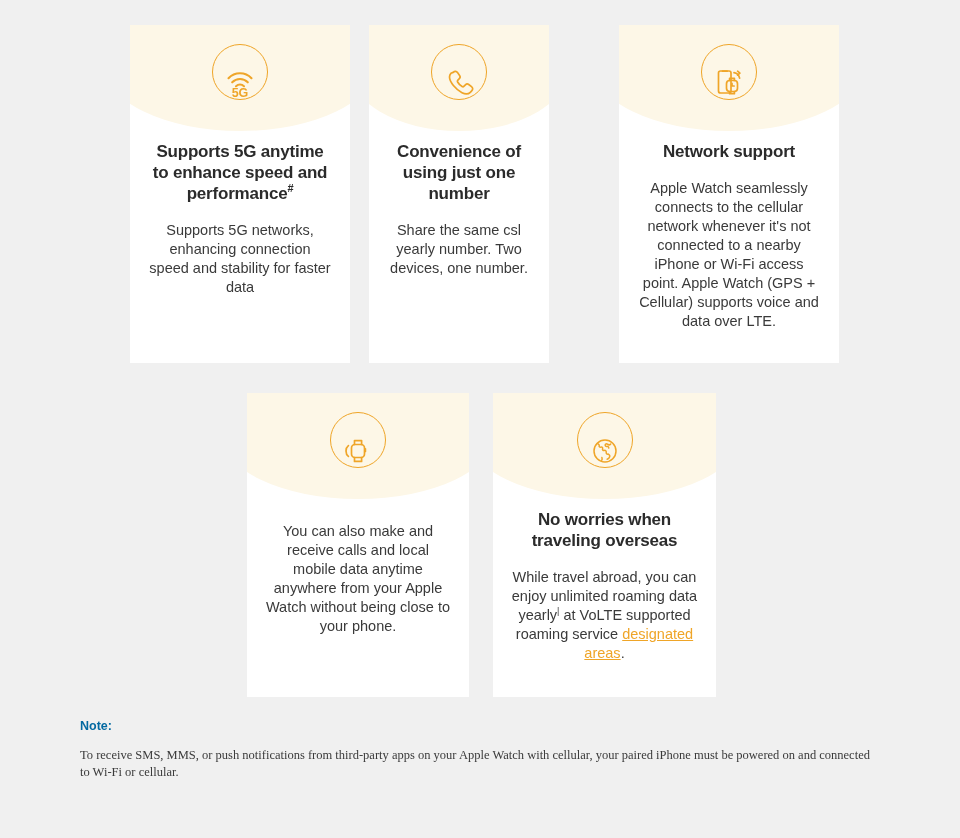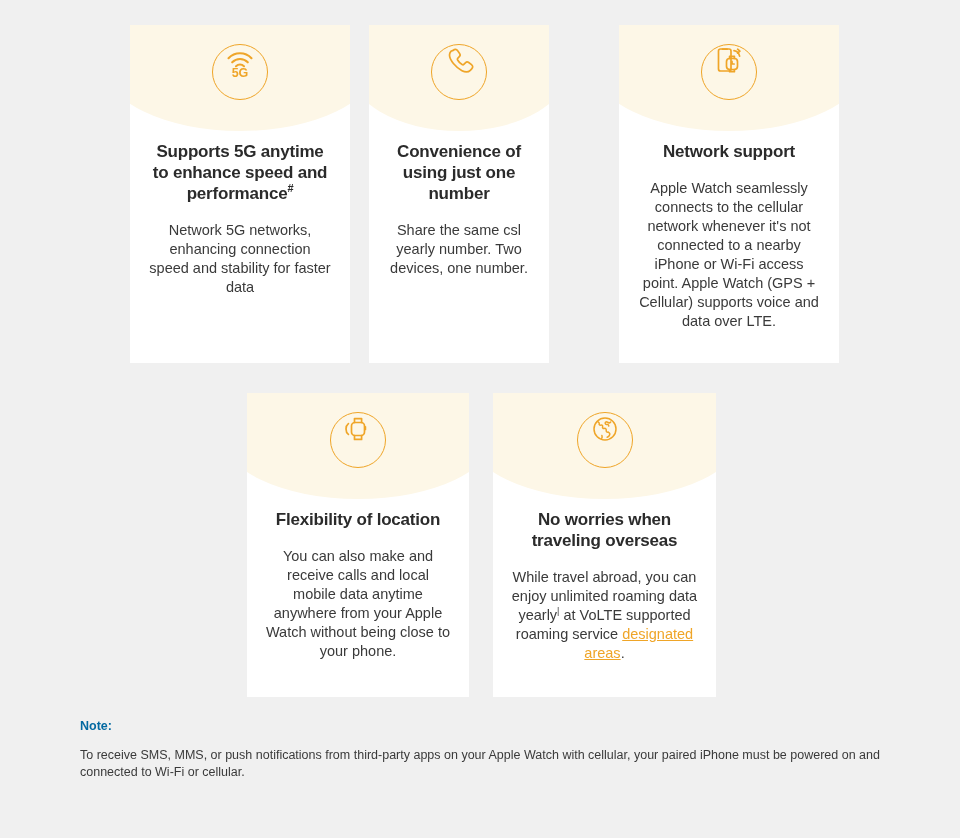--- a/index.html
+++ b/index.html
@@ -53,21 +53,21 @@
   .icon-badge {
     position: absolute;
     left: 50%;
     top: 19px;
     transform: translateX(-50%);
     width: 56px;
     height: 56px;
     border-radius: 50%;
     border: 1.6px solid #efa528;
     display: flex;
-    align-items: flex-start;
+    align-items: flex-end;
     justify-content: center;
     box-sizing: border-box;
     background: transparent;
   }
   .icon-badge svg { display: block; }
 
   .card-body {
     padding: 0 18px;
     text-align: center;
   }
@@ -118,20 +118,21 @@
     color: #0369a1;
     margin: 0;
     line-height: 17px;
   }
   .note-para {
     font-size: 12.5px;
     line-height: 17px;
     color: #3a3a3a;
     margin: 0;
     padding-top: 12px;
+    font-family: Liberation Serif, serif;
   }
 </style>
 </head>
 <body>
 
 <div class="feature-grid">
 
   <div class="card" style="left:130px; top:25px; width:220px; height:338px;">
     <div class="card-hero">
       <div class="icon-badge">
@@ -140,21 +141,21 @@
             <path d="M5.5 13.2 A16 16 0 0 1 28.5 13.2"></path>
             <path d="M9.2 17.3 A11 11 0 0 1 24.8 17.3"></path>
             <path d="M13.0 21.2 A6 6 0 0 1 21.0 21.2"></path>
           </g>
           <text x="17" y="32.4" text-anchor="middle" font-family="'Liberation Sans', sans-serif" font-size="12.5" font-weight="bold" fill="#efa528">5G</text>
         </svg>
       </div>
     </div>
     <div class="card-body">
       <h3 class="card-title"><span>Supports 5G anytime to enhance speed and performance</span><sup>#</sup></h3>
-      <p class="card-text">Network 5G networks, enhancing connection speed and stability for faster data</p>
+      <p class="card-text">Supports 5G networks, enhancing connection speed and stability for faster data</p>
     </div>
   </div>
 
   <div class="card" style="left:369px; top:25px; width:180px; height:338px;">
     <div class="card-hero">
       <div class="icon-badge">
         <svg width="32" height="32" viewBox="0 0 32 32" aria-hidden="true">
           <path d="M10.2 5.4c1.6-1.6 3.3-1.1 4.3 0.2l2.1 2.8c0.9 1.2 0.7 2.3-0.3 3.3l-1.6 1.6
                    c-0.5 0.5-0.5 1 -0.1 1.7 0.9 1.6 2.9 3.6 4.5 4.5 0.7 0.4 1.2 0.4 1.7-0.1l1.6-1.6
                    c1-1 2.1-1.2 3.3-0.3l2.8 2.1c1.3 1 1.8 2.7 0.2 4.3l-1.4 1.4c-2 2-5 2.1-8.3 0.4
@@ -199,21 +200,20 @@
             <rect x="9.5" y="9.5" width="13" height="13" rx="3.4"></rect>
             <path d="M12.5 9.4V5.6h7.1v3.8"></path>
             <path d="M12.5 22.6v3.8h7.1v-3.8"></path>
             <path d="M23.4 13.8v2.6"></path>
             <path d="M6.4 10.6c-1.6 1.2-2.4 3.1-2.4 5.4 0 2.3 0.8 4.2 2.4 5.4"></path>
           </g>
         </svg>
       </div>
     </div>
     <div class="card-body">
-      <h3 class="card-title">Flexibility of location</h3>
       <p class="card-text">You can also make and receive calls and local mobile data anytime anywhere from your Apple Watch without being close to your phone.</p>
     </div>
   </div>
 
   <div class="card" style="left:484px; top:393px; width:223px; height:304px;margin-left:9px;">
     <div class="card-hero">
       <div class="icon-badge">
         <svg width="32" height="32" viewBox="0 0 32 32" aria-hidden="true">
           <g fill="none" stroke="#efa528" stroke-width="1.5" stroke-linejoin="round" stroke-linecap="round">
             <circle cx="16" cy="16" r="11"></circle>

